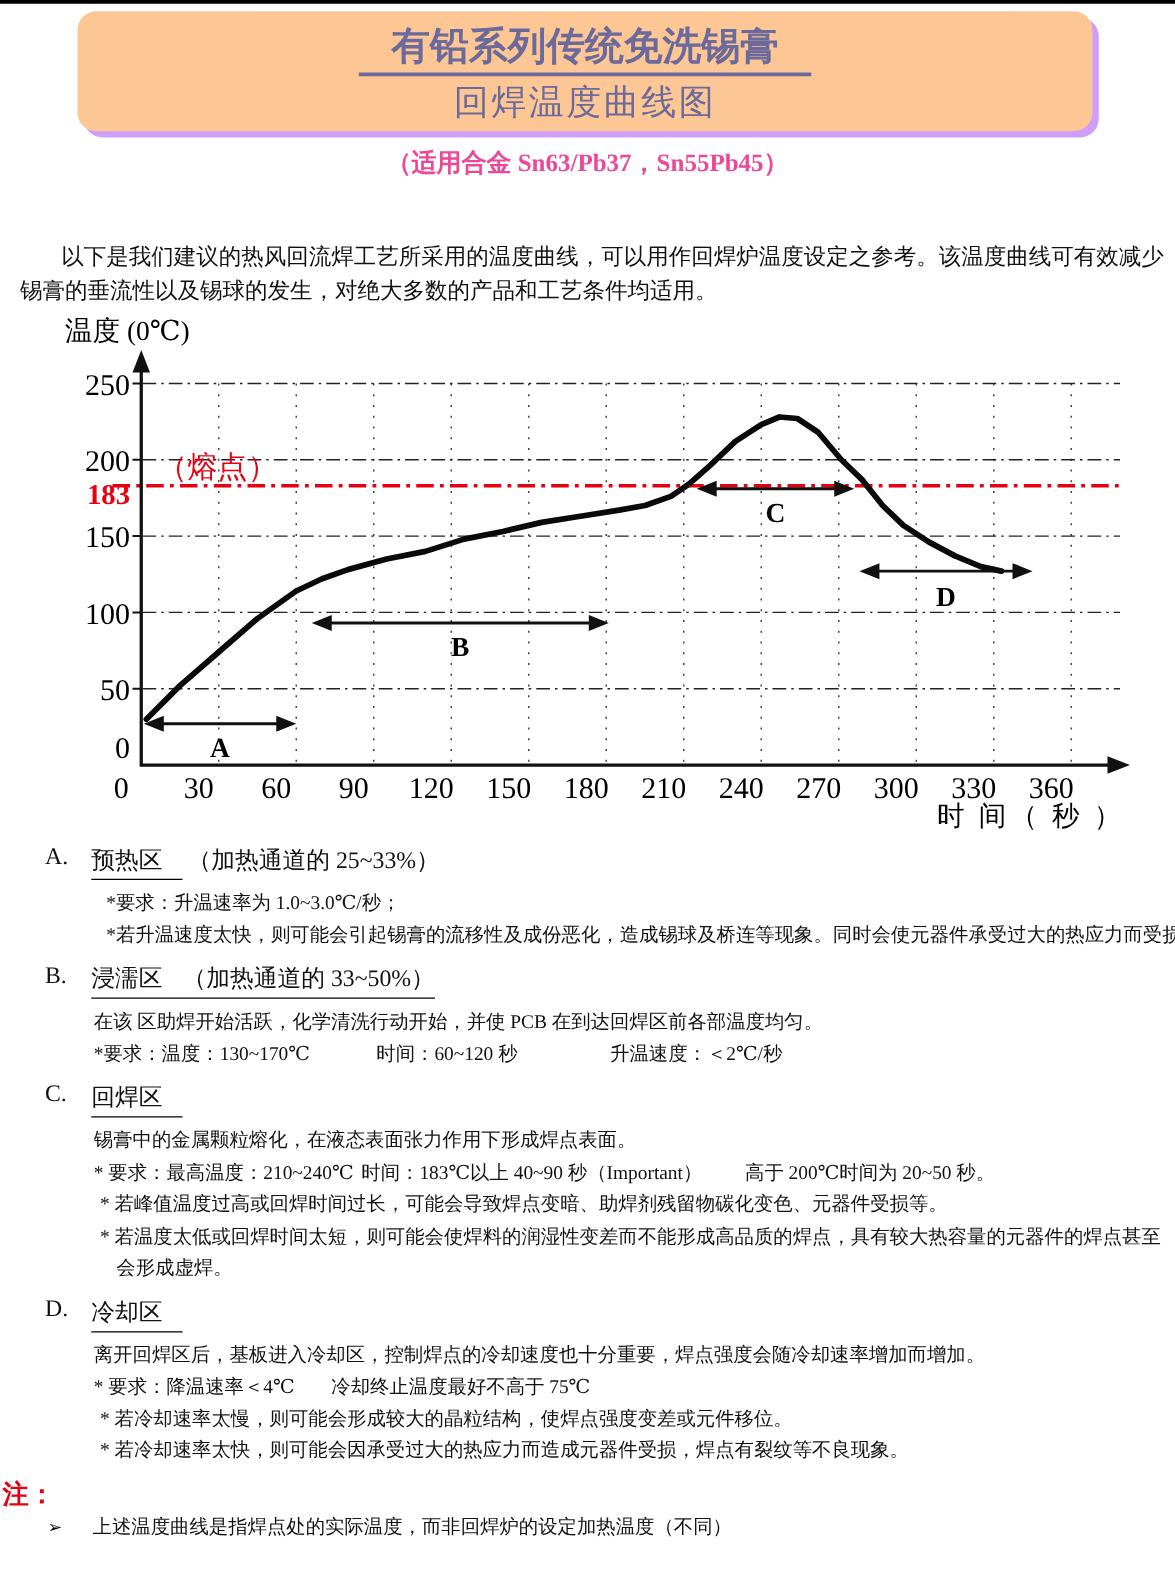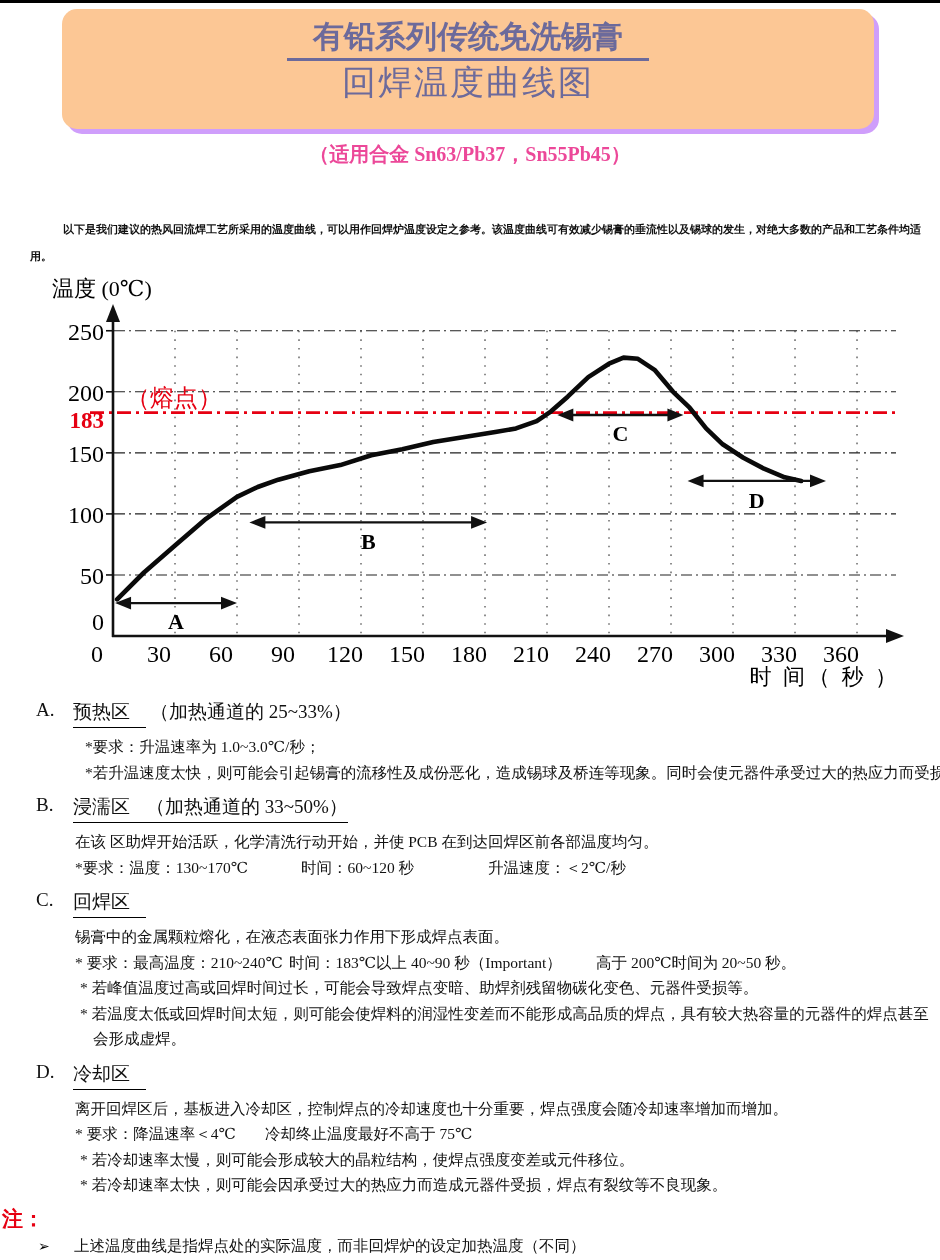--- a/index.html
+++ b/index.html
@@ -2,30 +2,30 @@
 <html><head>
 <meta charset="utf-8">
 <style>
   html,body{margin:0;padding:0;}
   body{
     width:940px;height:1260px;overflow:hidden;background:#fff;
     font-family:"Liberation Serif","DejaVu Serif",serif;color:#111;
   }
   .topline{height:3px;background:#000;}
   .titlebox{
-    width:812px;height:120px;margin:6px 0 0 62px;box-sizing:border-box;
+    width:812px;height:96px;margin:6px 0 0 62px;box-sizing:border-box;
     background:#fcc795;border-radius:15px;box-shadow:5px 5px 0 #cf9efb;
     text-align:center;padding-top:7px;
   }
   .t1{font-size:31px;color:#6c6a9b;font-weight:600;line-height:42px;}
   .t1 .u-wrap{display:inline-block;border-bottom:3px solid #6c6a9b;padding:0 26px 0 26px;}
   .t1 .heavy{font-weight:900;}
-  .t2{font-size:34px;color:#6c6a9b;line-height:44px;letter-spacing:2px;text-align:center;}
+  .t2{font-size:28px;color:#6c6a9b;line-height:44px;letter-spacing:2px;text-align:center;}
   .subtitle{text-align:center;font-size:20px;font-weight:700;margin-top:12px;color:#ec4899;}
-  .intro{margin:48px 6px 0 30px;font-size:11px;line-height:27px;text-indent:33px;font-weight:bold;}
+  .intro{margin:48px 6px 0 16px;font-size:18px;line-height:27px;text-indent:33px;}
   svg.chart{display:block;margin:2px 0 0 50px;font-family:"Liberation Serif","DejaVu Serif",serif;}
   .sections{margin:2px 10px 0 36px;font-size:15.5px;}
   .sec-head{font-size:19px;margin:9px 0 6px;display:flex;}
   .sec-head .letter{width:37px;flex:0 0 37px;}
   .sec-head .u{border-bottom:1.6px solid #000;padding-bottom:2px;}
   .sec-head .pad{padding-right:16px;}
   .sec-head .sufx{margin-left:4px;}
   .sec-body{margin:0 0 9px 39px;}
   .sec-body p{margin:0;line-height:25.5px;white-space:nowrap;}
   .sec-body p.wrap{white-space:normal;}

